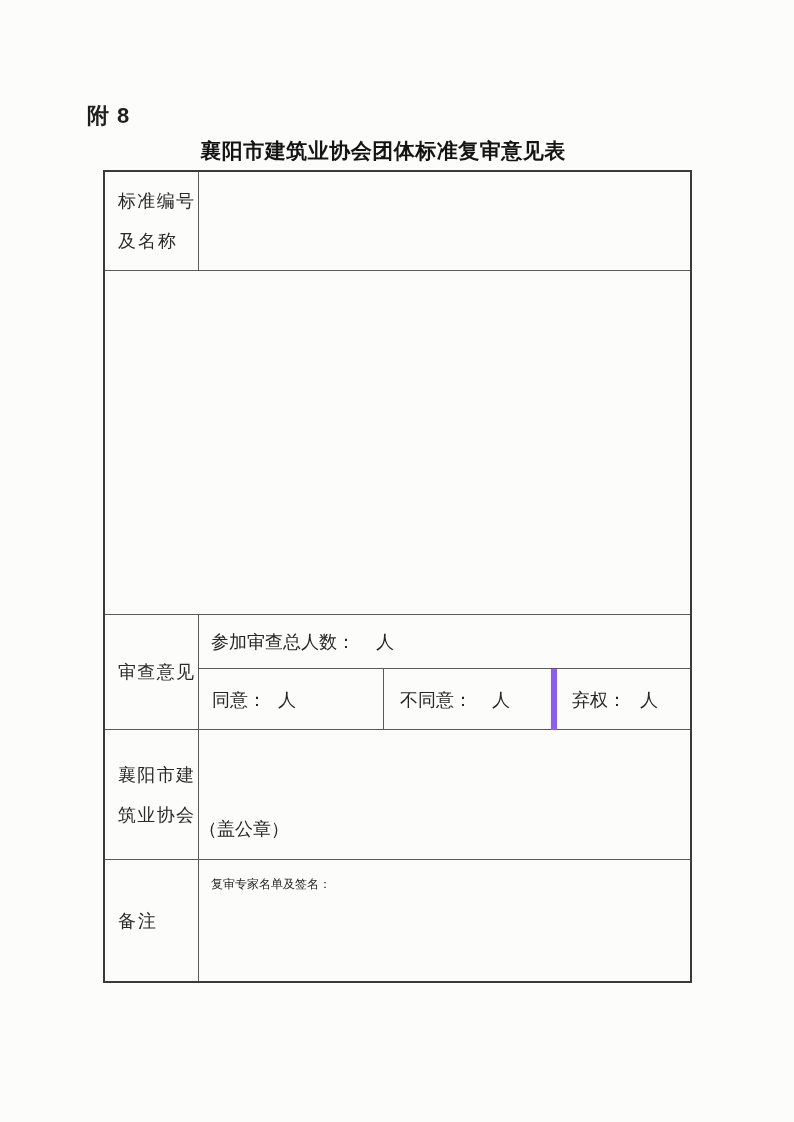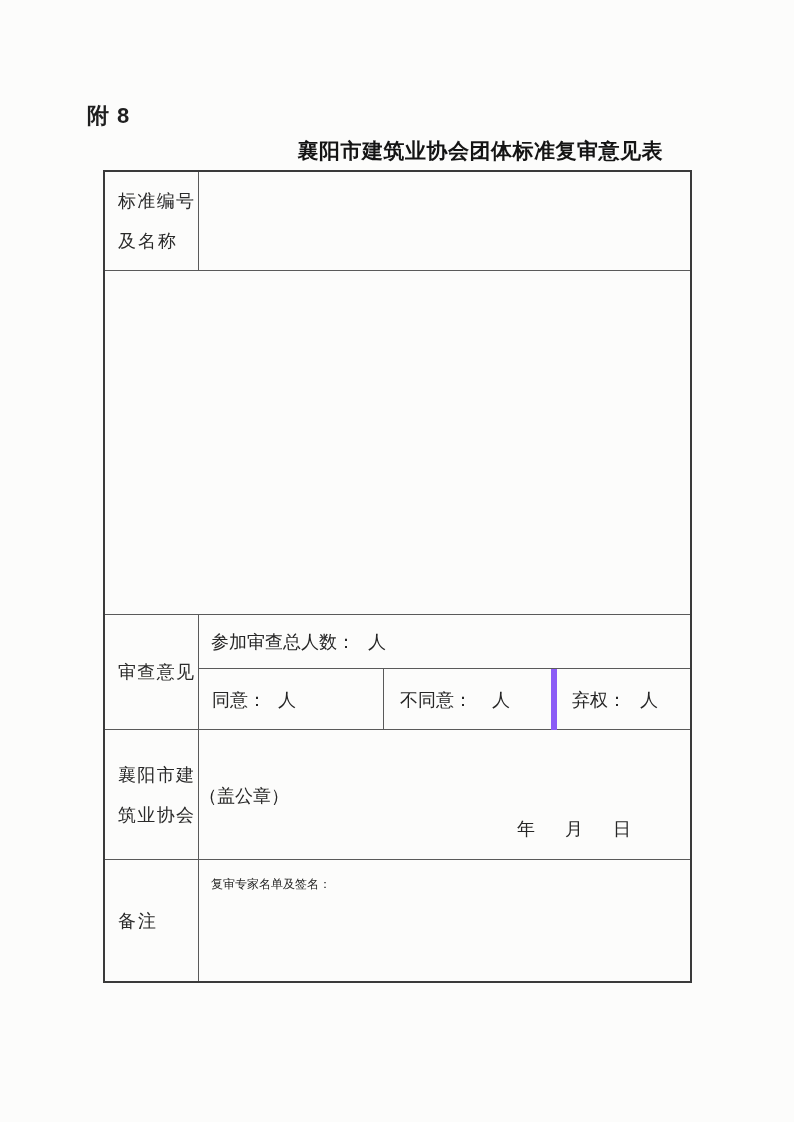--- a/index.html
+++ b/index.html
@@ -12,21 +12,21 @@
     overflow: hidden;
   }
   .attach {
     position: absolute; left: 87px; top: 101px;
     font-family: "Liberation Sans", "DejaVu Sans", sans-serif;
     font-weight: bold; font-size: 22px; letter-spacing: 1px;
     color: #1f1f1f;
   }
   .doc-title {
     position: absolute; left: 103px; top: 137px; width: 560px;
-    text-align: right;
+    text-align: center;
     font-family: Liberation Serif, serif;
     font-weight: bold; font-size: 21px; letter-spacing: 0.5px;
     color: #141414;
   }
   .tbl {
     position: absolute; left: 103px; top: 170px; width: 589px;
     border: 2px solid #3a3a3a;
     box-sizing: border-box;
   }
   .row { display: flex; border-bottom: 1px solid #5a5a5a; box-sizing: border-box; }
@@ -62,21 +62,21 @@
   .radio-dot {
     display: inline-block; width: 12px; height: 12px;
     border: 3.5px solid #191919; border-radius: 50%;
     box-sizing: border-box; background: #fff;
     margin-right: 3px; flex: none;
   }
 
   .review-top {
     height: 54px; border-bottom: 1px solid #5a5a5a; box-sizing: border-box;
     display: flex; align-items: center; padding-left: 12px;
-    font-size: 18px; white-space: nowrap;
+    font-size: 18px; white-space: nowrap; gap: 8px;
   }
   .review-bottom { height: 61px; display: flex; box-sizing: border-box; }
   .vote-cell {
     box-sizing: border-box; display: flex; align-items: center;
     font-size: 18px; white-space: nowrap;
   }
   .vote-1 { width: 185px; border-right: 1px solid #5a5a5a; padding-left: 13px; }
   .vote-2 { width: 173px; border-right: 6px solid #8b5cf6; padding-left: 16px; }
   .vote-3 { flex: 1; padding-left: 15px; }
   .unit-1 { margin-left: 12px; }
@@ -143,21 +143,20 @@
   </div>
 
   <div class="row r-assoc">
     <div class="cell-label">
       <div class="lbl-line spread">襄阳市建</div>
       <div class="lbl-line spread">筑业协会</div>
     </div>
     <div class="cell-content">
       <div class="assoc-content">
         <div class="seal-line">（盖公章）</div>
-        <div class="date-line">年　月　日</div>
       </div>
     </div>
   </div>
 
   <div class="row r-remark">
     <div class="cell-label">
       <div class="lbl-line single plain">备注</div>
     </div>
     <div class="cell-content">
       <div class="remark-content">复审专家名单及签名：</div>

